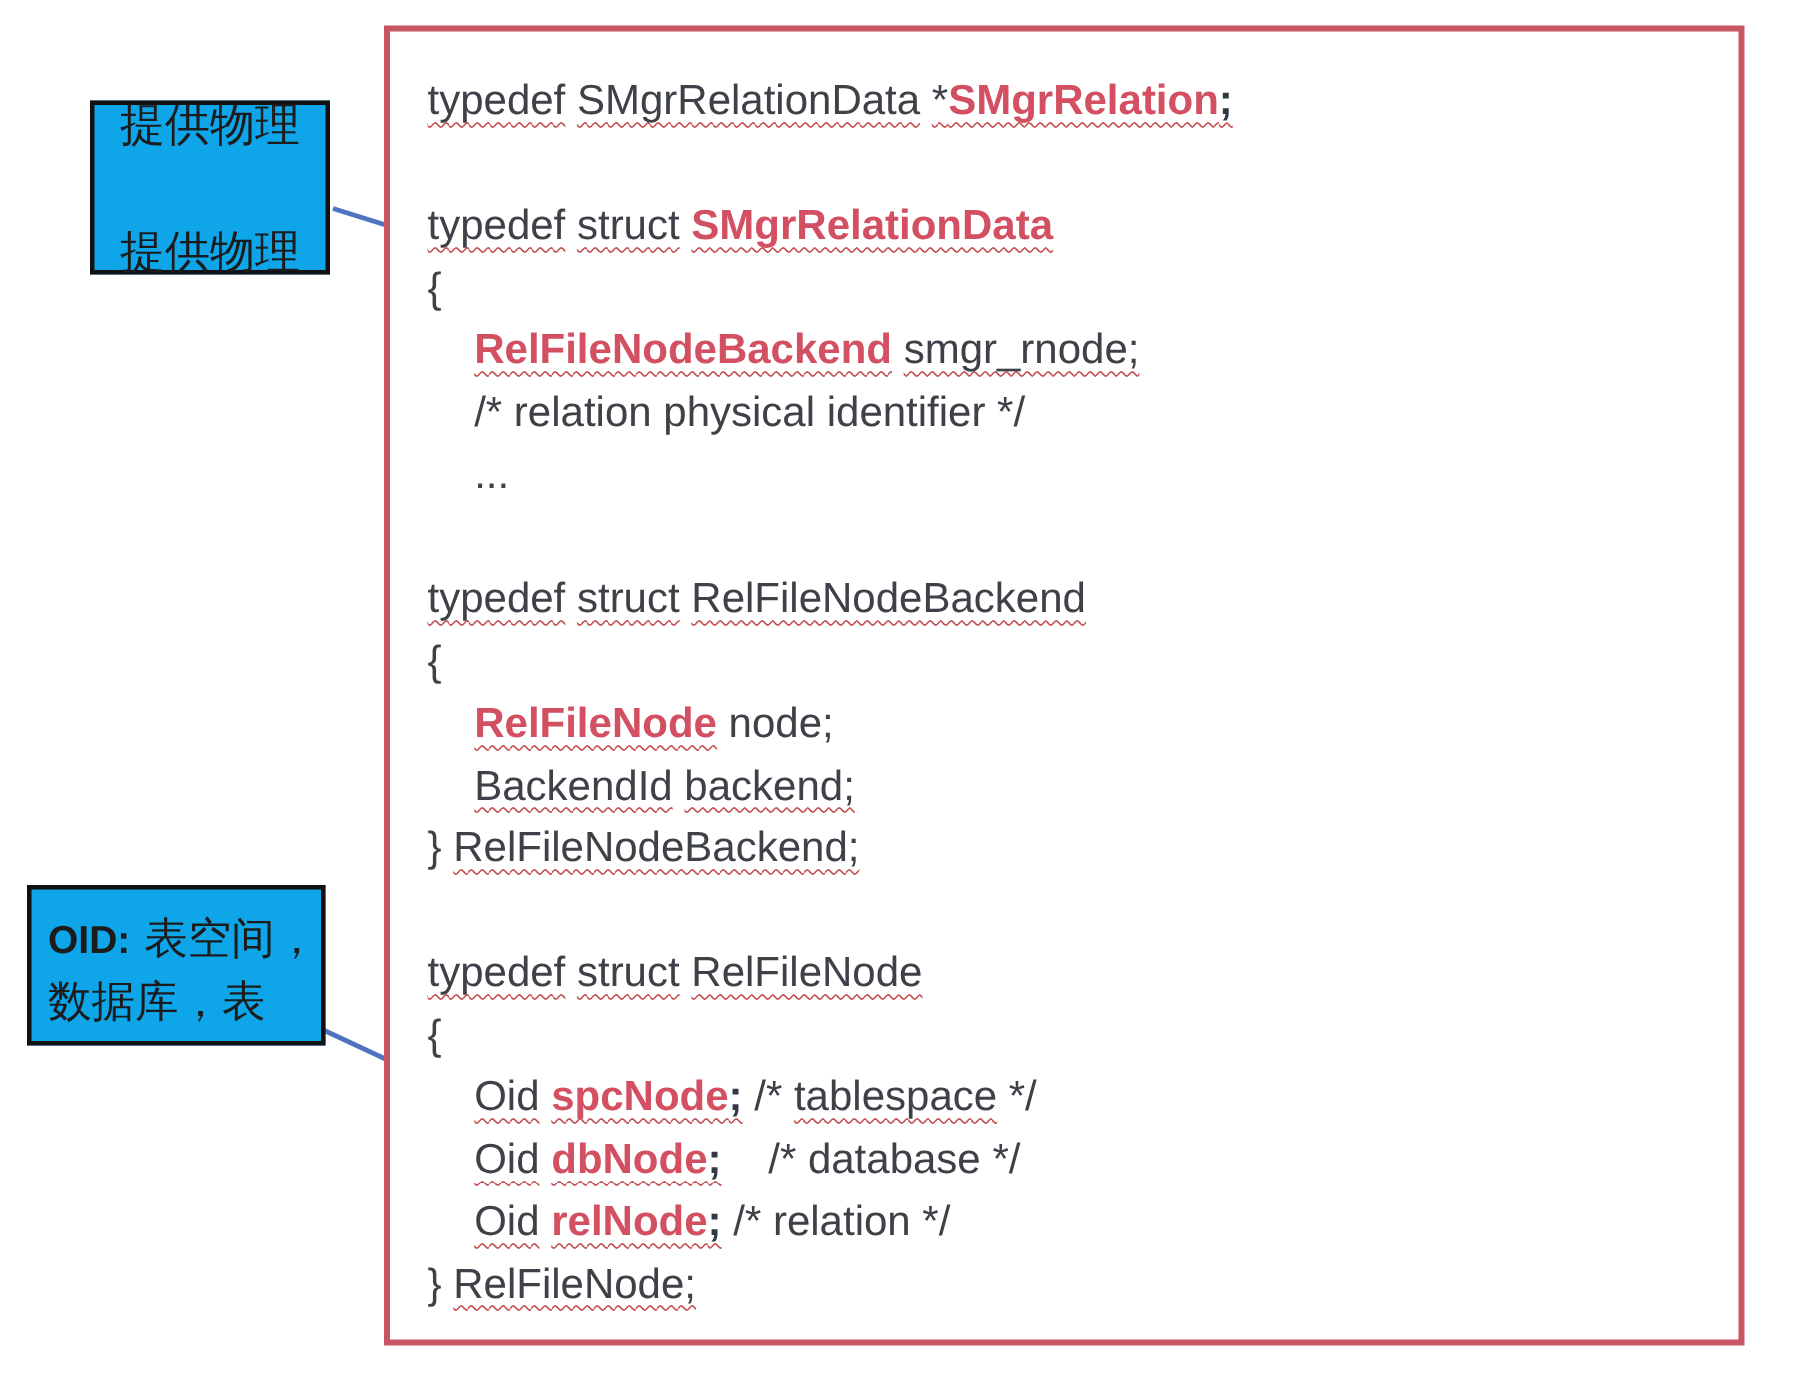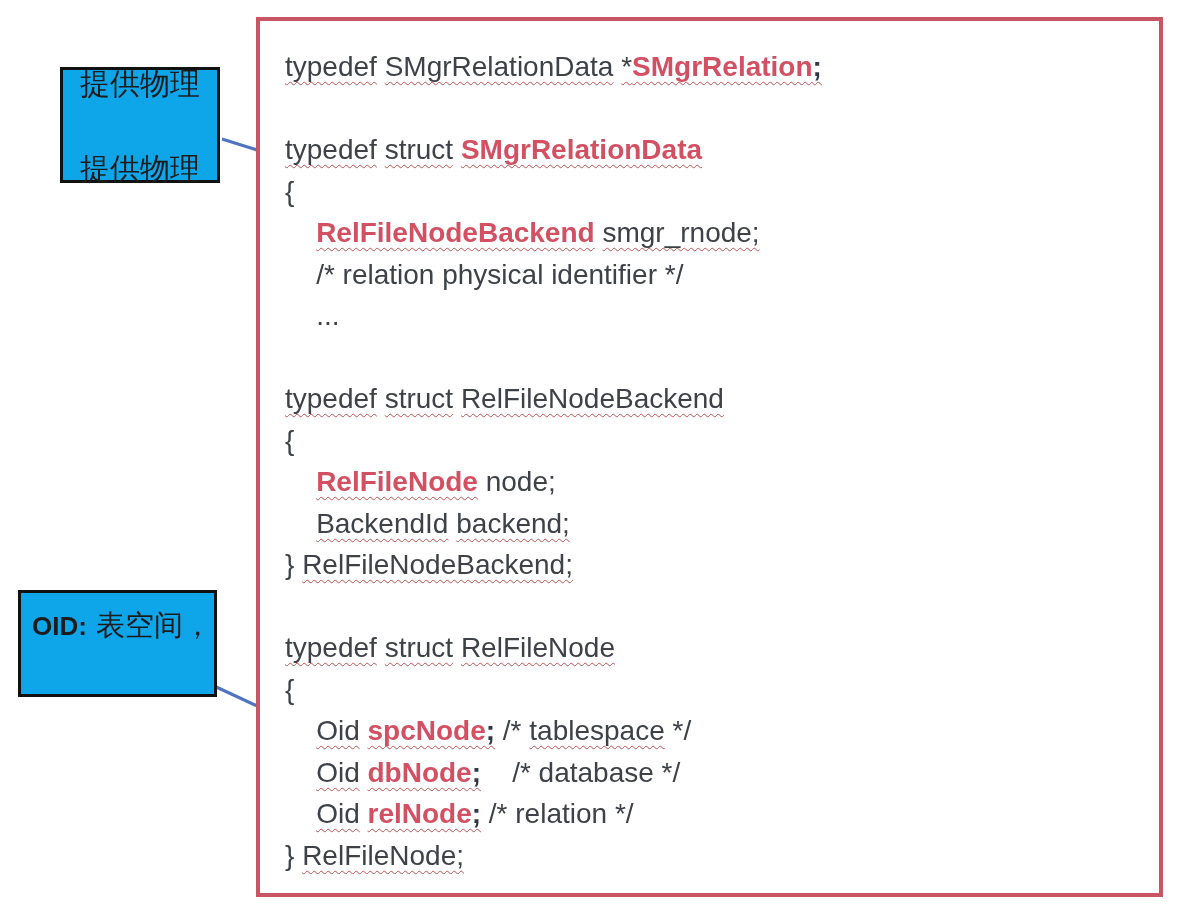--- a/index.html
+++ b/index.html
@@ -92,19 +92,20 @@
     <line x1="212" y1="685" x2="347" y2="748" stroke-width="3.2" marker-end="url(#ah)" class="arrow-line" stroke="#4e74c0"></line>
   </svg>
 
   <div class="note note-storage">
       <div class="line"><span>提供物理</span></div>
       <div class="line"><span>提供物理</span></div>
     </div>
 
   <div class="note note-oid">
       <div class="line"><span class="latin">OID:</span><span> 表空间，</span></div>
+      <div class="line"><span>数据库，表</span></div>
     </div>
 
   <div class="code-box">
     <pre class="code"><div class="line"><span class="wavy">typedef</span><span> </span><span class="wavy">SMgrRelationData</span><span> </span><span class="wavy">*</span><span class="tok-red wavy">SMgrRelation</span><span class="tok-semi wavy">;</span></div><div class="line">&nbsp;</div><div class="line"><span class="wavy">typedef</span><span> </span><span class="wavy">struct</span><span> </span><span class="tok-red wavy">SMgrRelationData</span></div><div class="line"><span>{</span></div><div class="line"><span>    </span><span class="tok-red wavy">RelFileNodeBackend</span><span> </span><span class="wavy">smgr_rnode;</span></div><div class="line"><span>    </span><span>/* relation physical identifier */</span></div><div class="line"><span>    </span><span>...</span></div><div class="line">&nbsp;</div><div class="line"><span class="wavy">typedef</span><span> </span><span class="wavy">struct</span><span> </span><span class="wavy">RelFileNodeBackend</span></div><div class="line"><span>{</span></div><div class="line"><span>    </span><span class="tok-red wavy">RelFileNode</span><span> </span><span>node;</span></div><div class="line"><span>    </span><span class="wavy">BackendId</span><span> </span><span class="wavy">backend;</span></div><div class="line"><span>} </span><span class="wavy">RelFileNodeBackend;</span></div><div class="line">&nbsp;</div><div class="line"><span class="wavy">typedef</span><span> </span><span class="wavy">struct</span><span> </span><span class="wavy">RelFileNode</span></div><div class="line"><span>{</span></div><div class="line"><span>    </span><span class="wavy">Oid</span><span> </span><span class="tok-red wavy">spcNode</span><span class="tok-semi wavy">;</span><span> /* </span><span class="wavy">tablespace</span><span> */</span></div><div class="line"><span>    </span><span class="wavy">Oid</span><span> </span><span class="tok-red wavy">dbNode</span><span class="tok-semi wavy">;</span><span>    /* database */</span></div><div class="line"><span>    </span><span class="wavy">Oid</span><span> </span><span class="tok-red wavy">relNode</span><span class="tok-semi wavy">;</span><span> /* relation */</span></div><div class="line"><span>} </span><span class="wavy">RelFileNode;</span></div></pre>
   </div>
 
 </div>
 
 </body></html>

